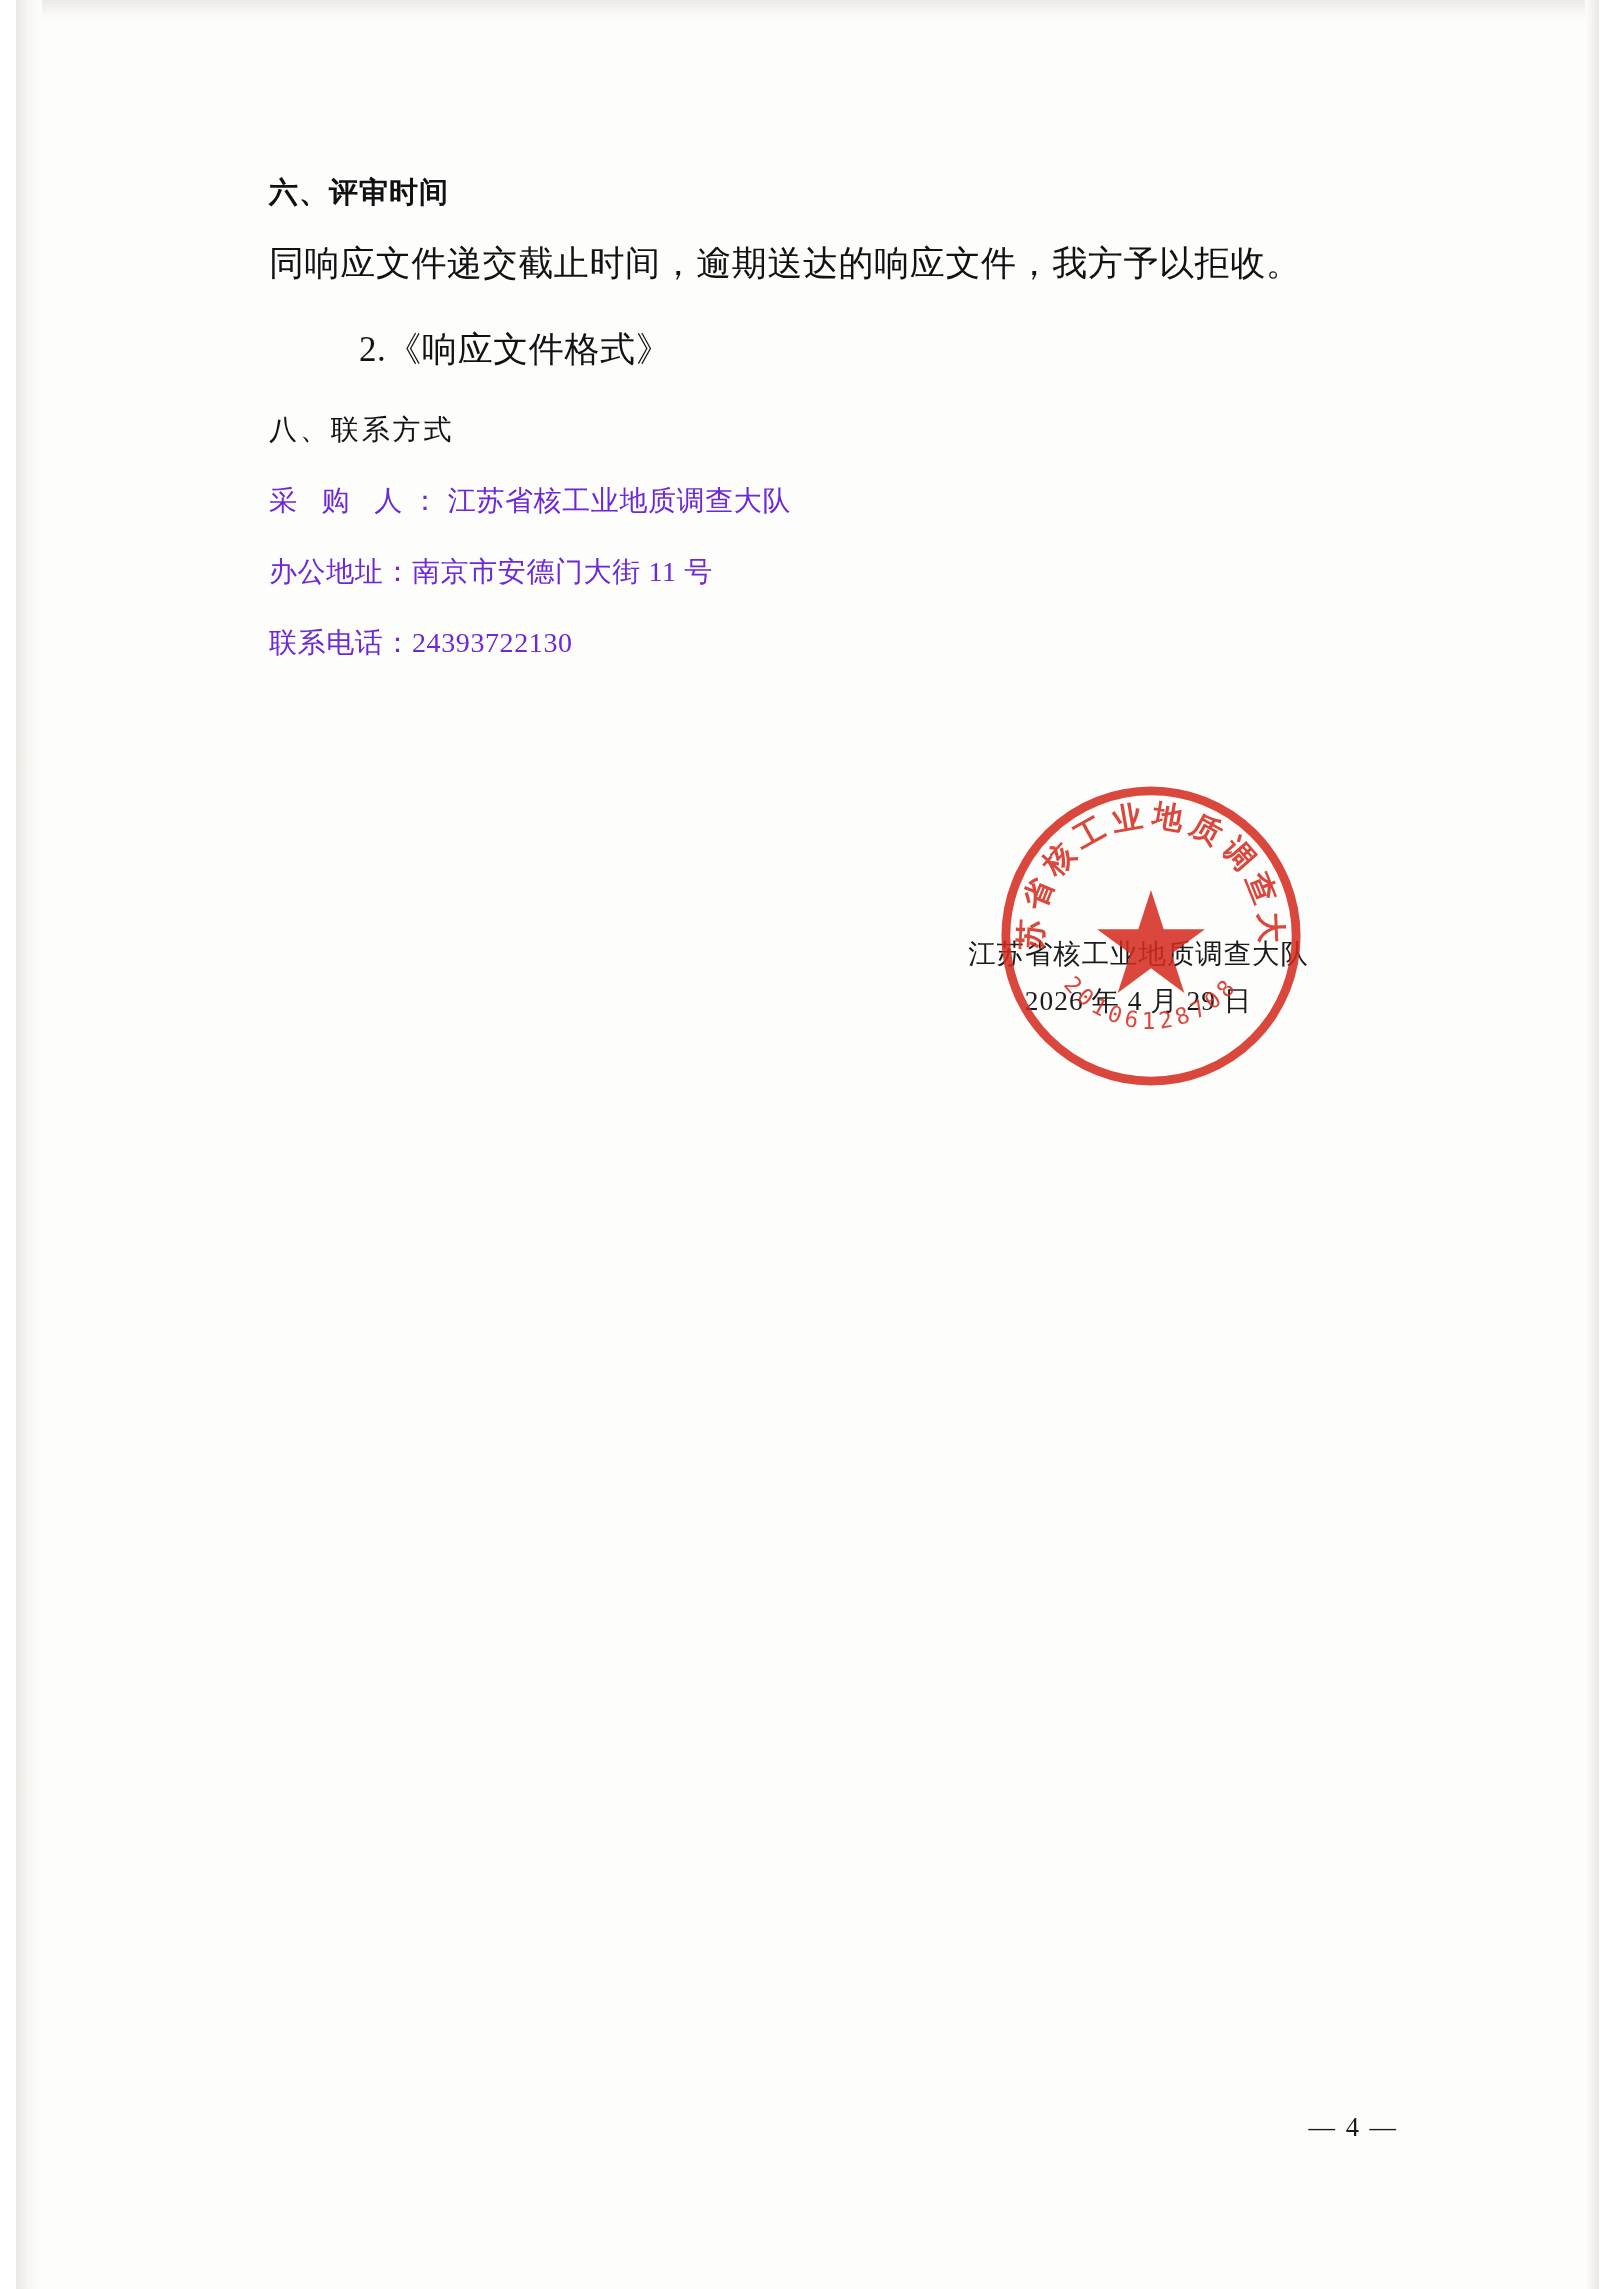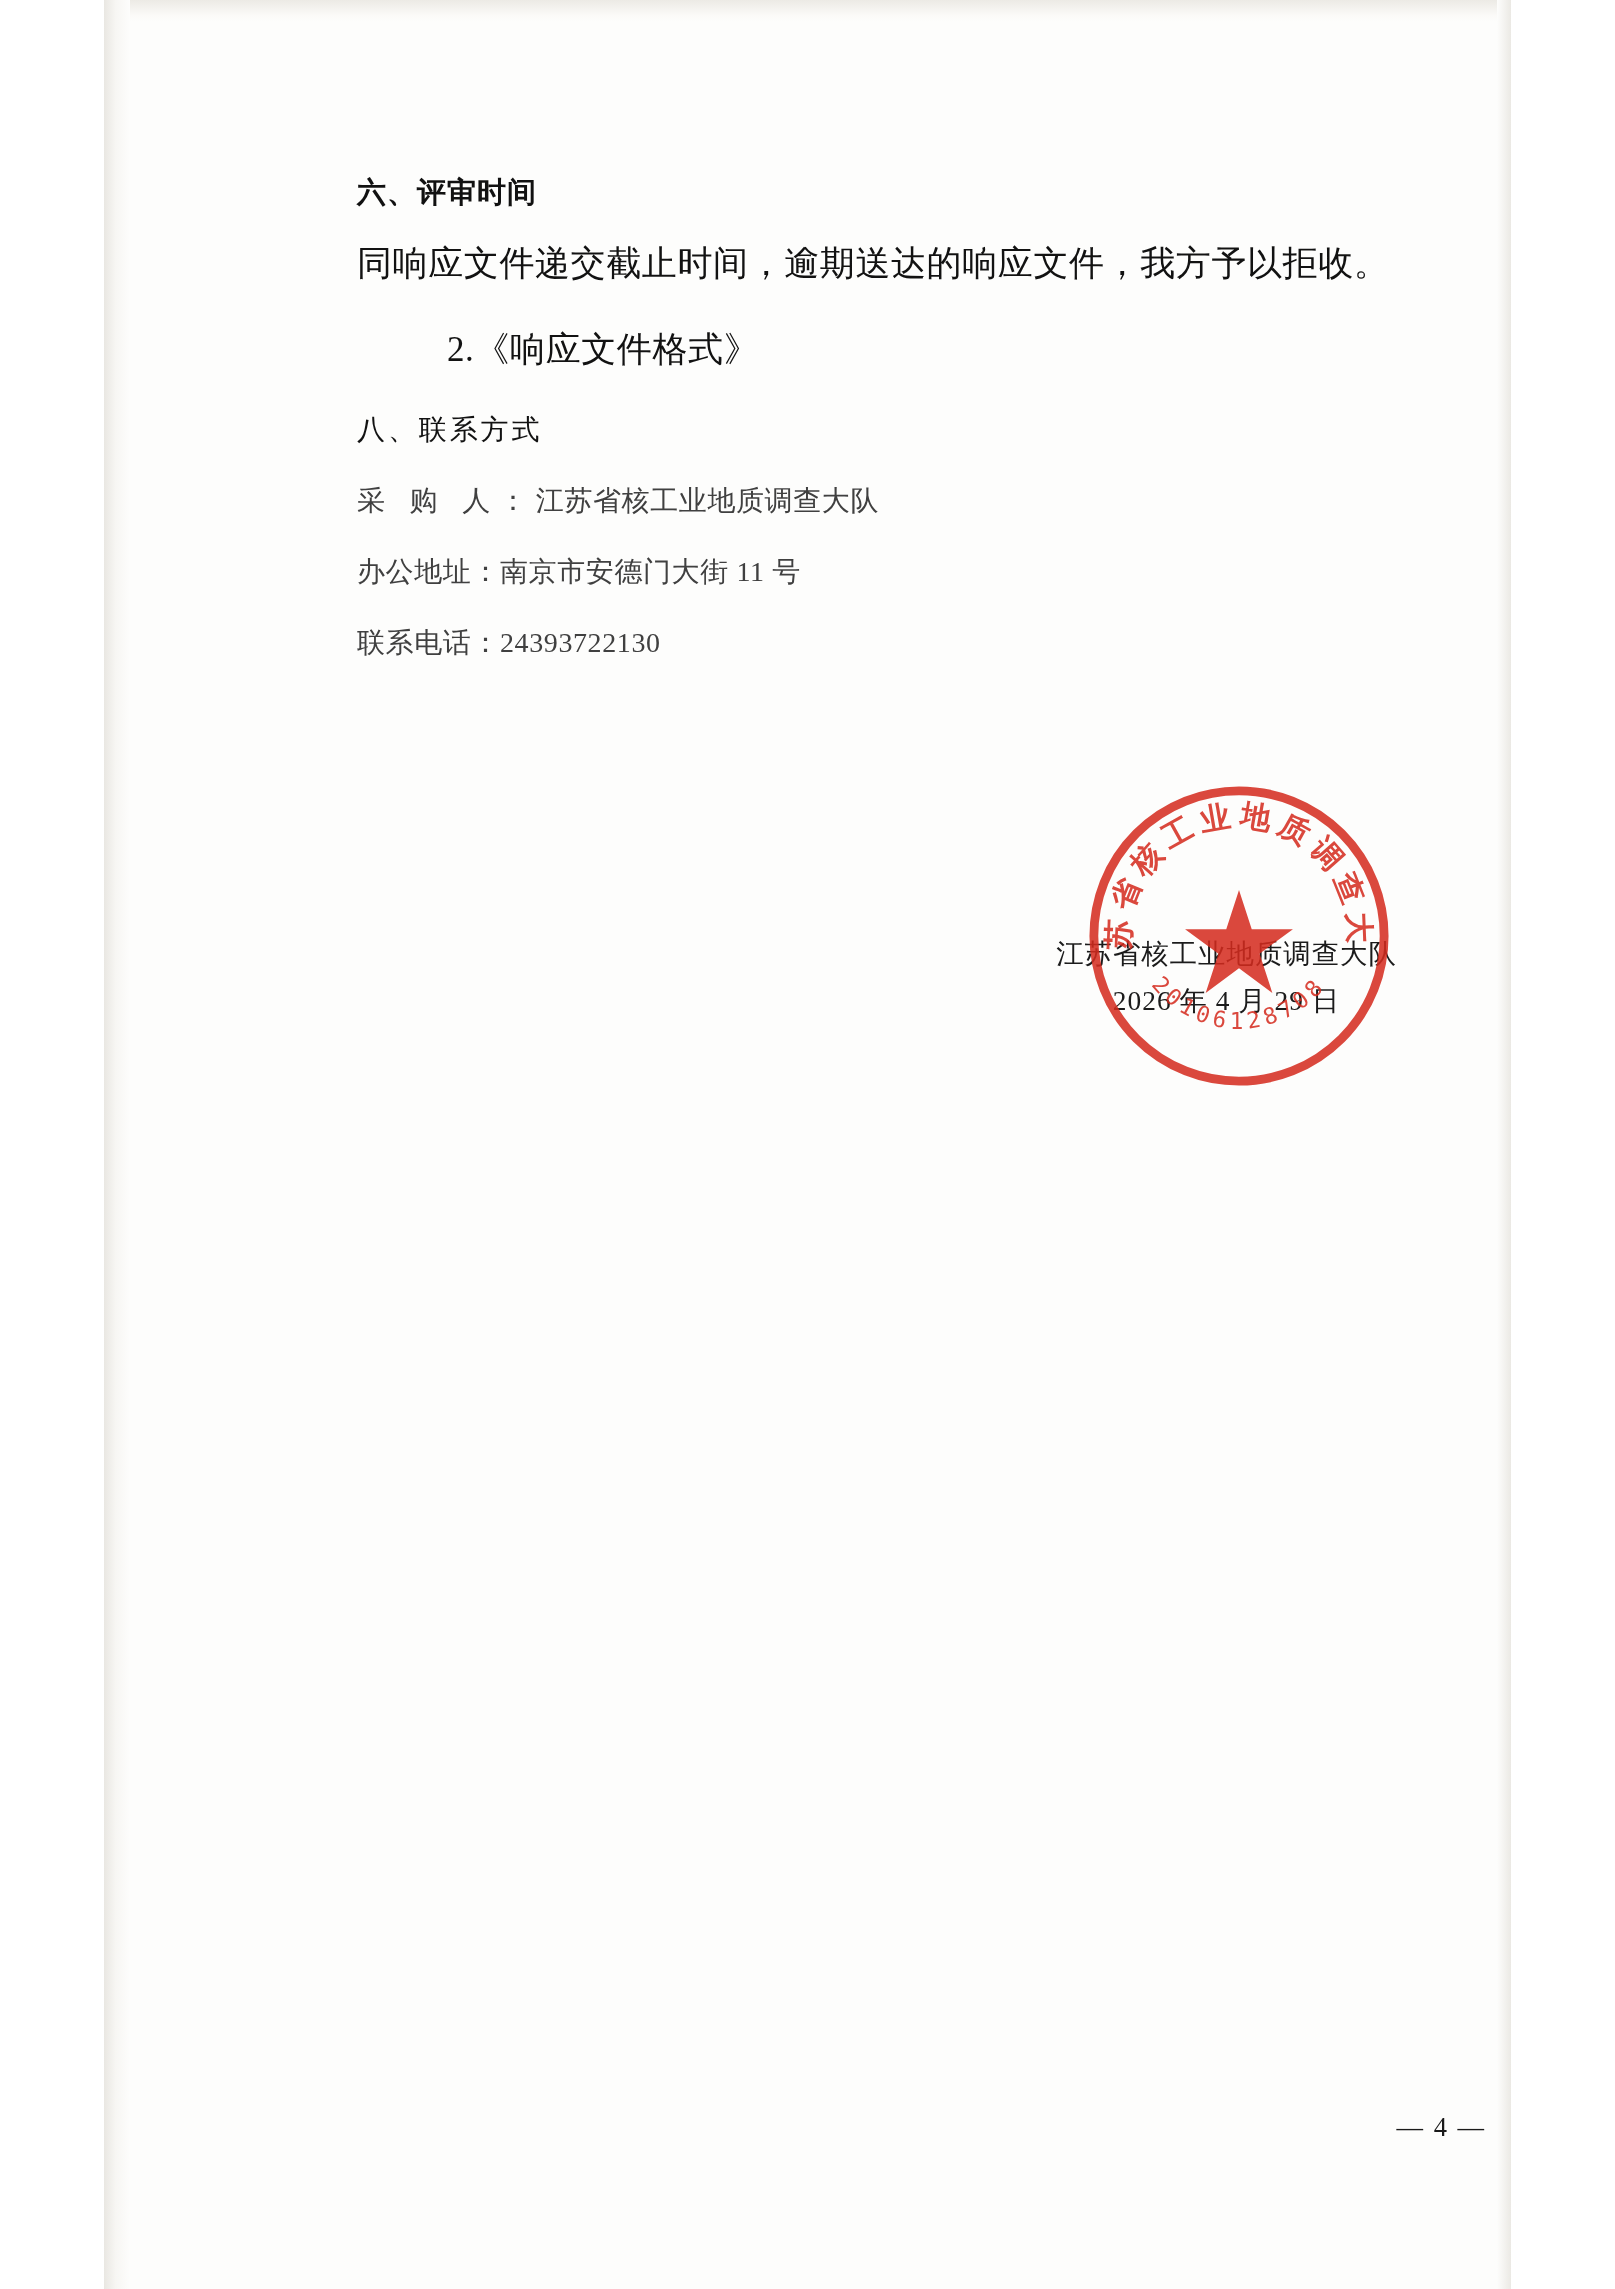--- a/index.html
+++ b/index.html
@@ -5,21 +5,21 @@
   html, body {
     margin: 0;
     padding: 0;
     background: #ffffff;
   }
   body {
     font-family: "Liberation Serif", "DejaVu Serif", serif;
   }
   .page {
     position: relative;
-    width: 1407px;
+    width: 1583px;
     height: 2290px;
     margin: 0 auto;
     background: #fdfdfc;
     overflow: hidden;
   }
   .paper-edge-left {
     position: absolute;
     left: 0; top: 0;
     width: 25.5px; height: 2290px;
     background: linear-gradient(to right, #e9e7e2 0%, #f7f6f3 45%, #fdfdfc 100%);
@@ -66,21 +66,21 @@
   }
   .h-sub {
     font-size: 28px;
     color: #121212;
     line-height: 1.5;
     margin: 16px 0 29px 0;
     letter-spacing: 2.9px;
   }
   .contact-line {
     font-size: 28px;
-    color: #404040;
+    color: #6d28d9;
     line-height: 1.5;
     margin: 0 0 29px 0;
     letter-spacing: 0.6px;
   }
   .sp-label {
     letter-spacing: 8.8px;
   }
   .sign-block {
     position: absolute;
     left: 912px;

